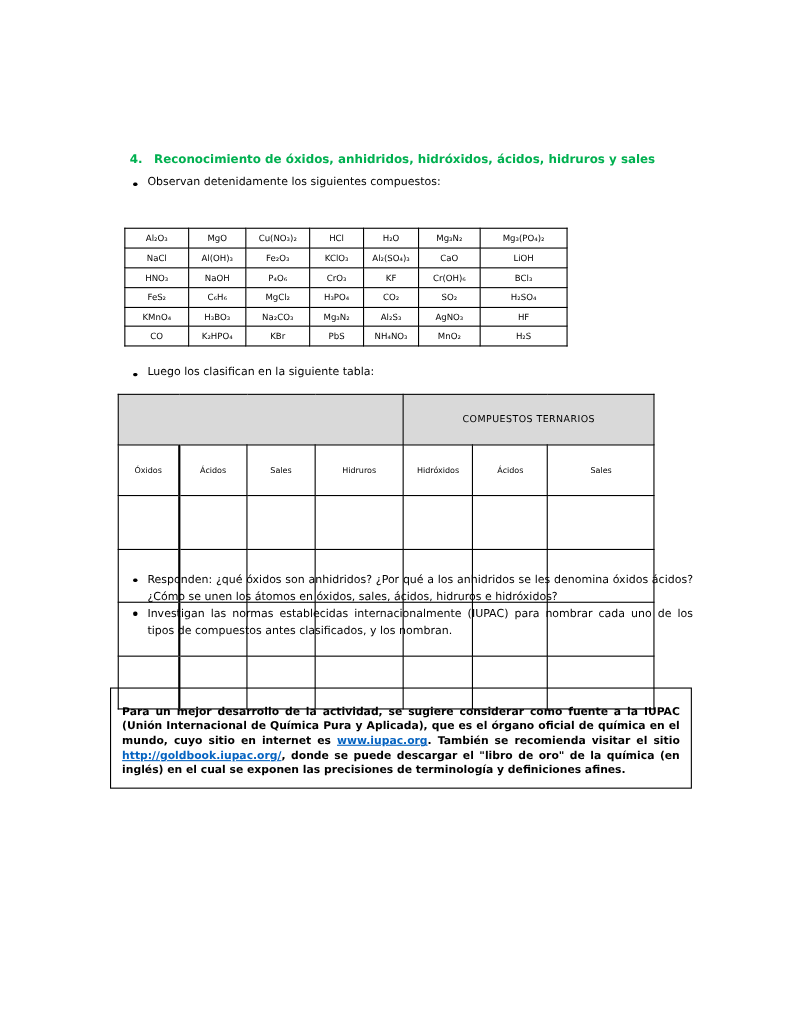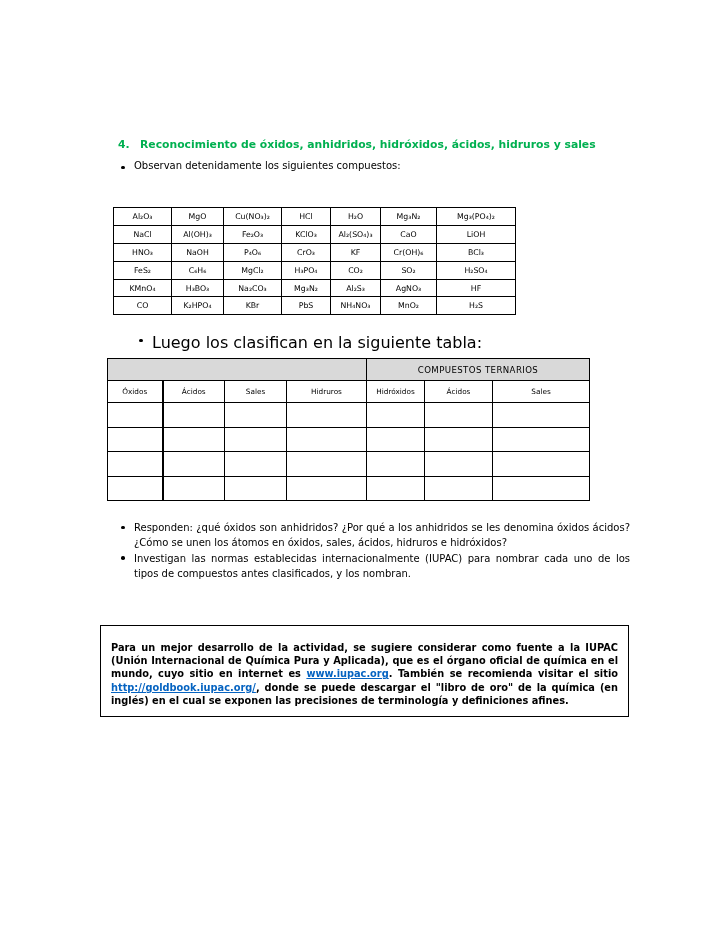--- a/index.html
+++ b/index.html
@@ -10,32 +10,32 @@
 
   .section-heading{position:absolute;left:118px;top:138px;font-size:10.8px;font-weight:bold;
                    color:var(--heading-green,#00B050);display:flex;}
   .section-heading .num{width:22px;flex:0 0 auto;}
 
   ul.bullets{list-style:none;margin:0;padding:0;}
   ul.bullets li{position:relative;padding-left:16px;}
   ul.bullets li::before{content:"";position:absolute;left:3px;top:5.5px;width:3.5px;height:3.5px;
                         background:#000;border-radius:50%;}
   .step-one{position:absolute;left:118px;top:160px;font-size:10px;}
-  .step-two{position:absolute;left:136px;top:333px;font-size:16px;}
+  .step-two{position:absolute;left:118px;top:333px;font-size:10px;}
   .discussion{position:absolute;left:118px;top:520px;width:512px;font-size:10px;line-height:15.3px;}
   .discussion li{text-align:justify;}
 
   table{border-collapse:collapse;position:absolute;table-layout:fixed;}
   table td,table th{overflow:hidden;white-space:nowrap;}
 
   .compounds{left:113px;top:207px;font-size:7.8px;}
   .compounds td{border:1px solid #000;text-align:center;height:16.9px;padding:0;}
 
   .classification{left:107px;top:358px;font-size:7.3px;}
-  .classification td,.classification th{border:1px solid #000;text-align:center;padding:0;font-weight:normal;}
+  .classification td,.classification th{border:1px solid #000;text-align:center;padding:12px;font-weight:normal;}
   .classification thead tr.group-row td{background:var(--table-header-gray,#D9D9D9);height:21px;}
   .classification .group-label{font-size:8.6px;letter-spacing:0.4px;}
   .classification thead tr.col-row th{height:21px;}
   .classification tbody td{height:23.5px;}
   .classification .thick-right{border-right-width:2.5px;}
 
   .note-box{position:absolute;left:100px;top:625px;width:507px;border:1.5px solid #000;
             padding:6px 10px 9px 10px;}
   .note-title{font-size:9.8px;font-weight:bold;color:var(--heading-green,#00B050);}
   .note-body{margin:9px 0 0 0;font-size:9.8px;line-height:13.2px;text-align:justify;font-weight:bold;}

